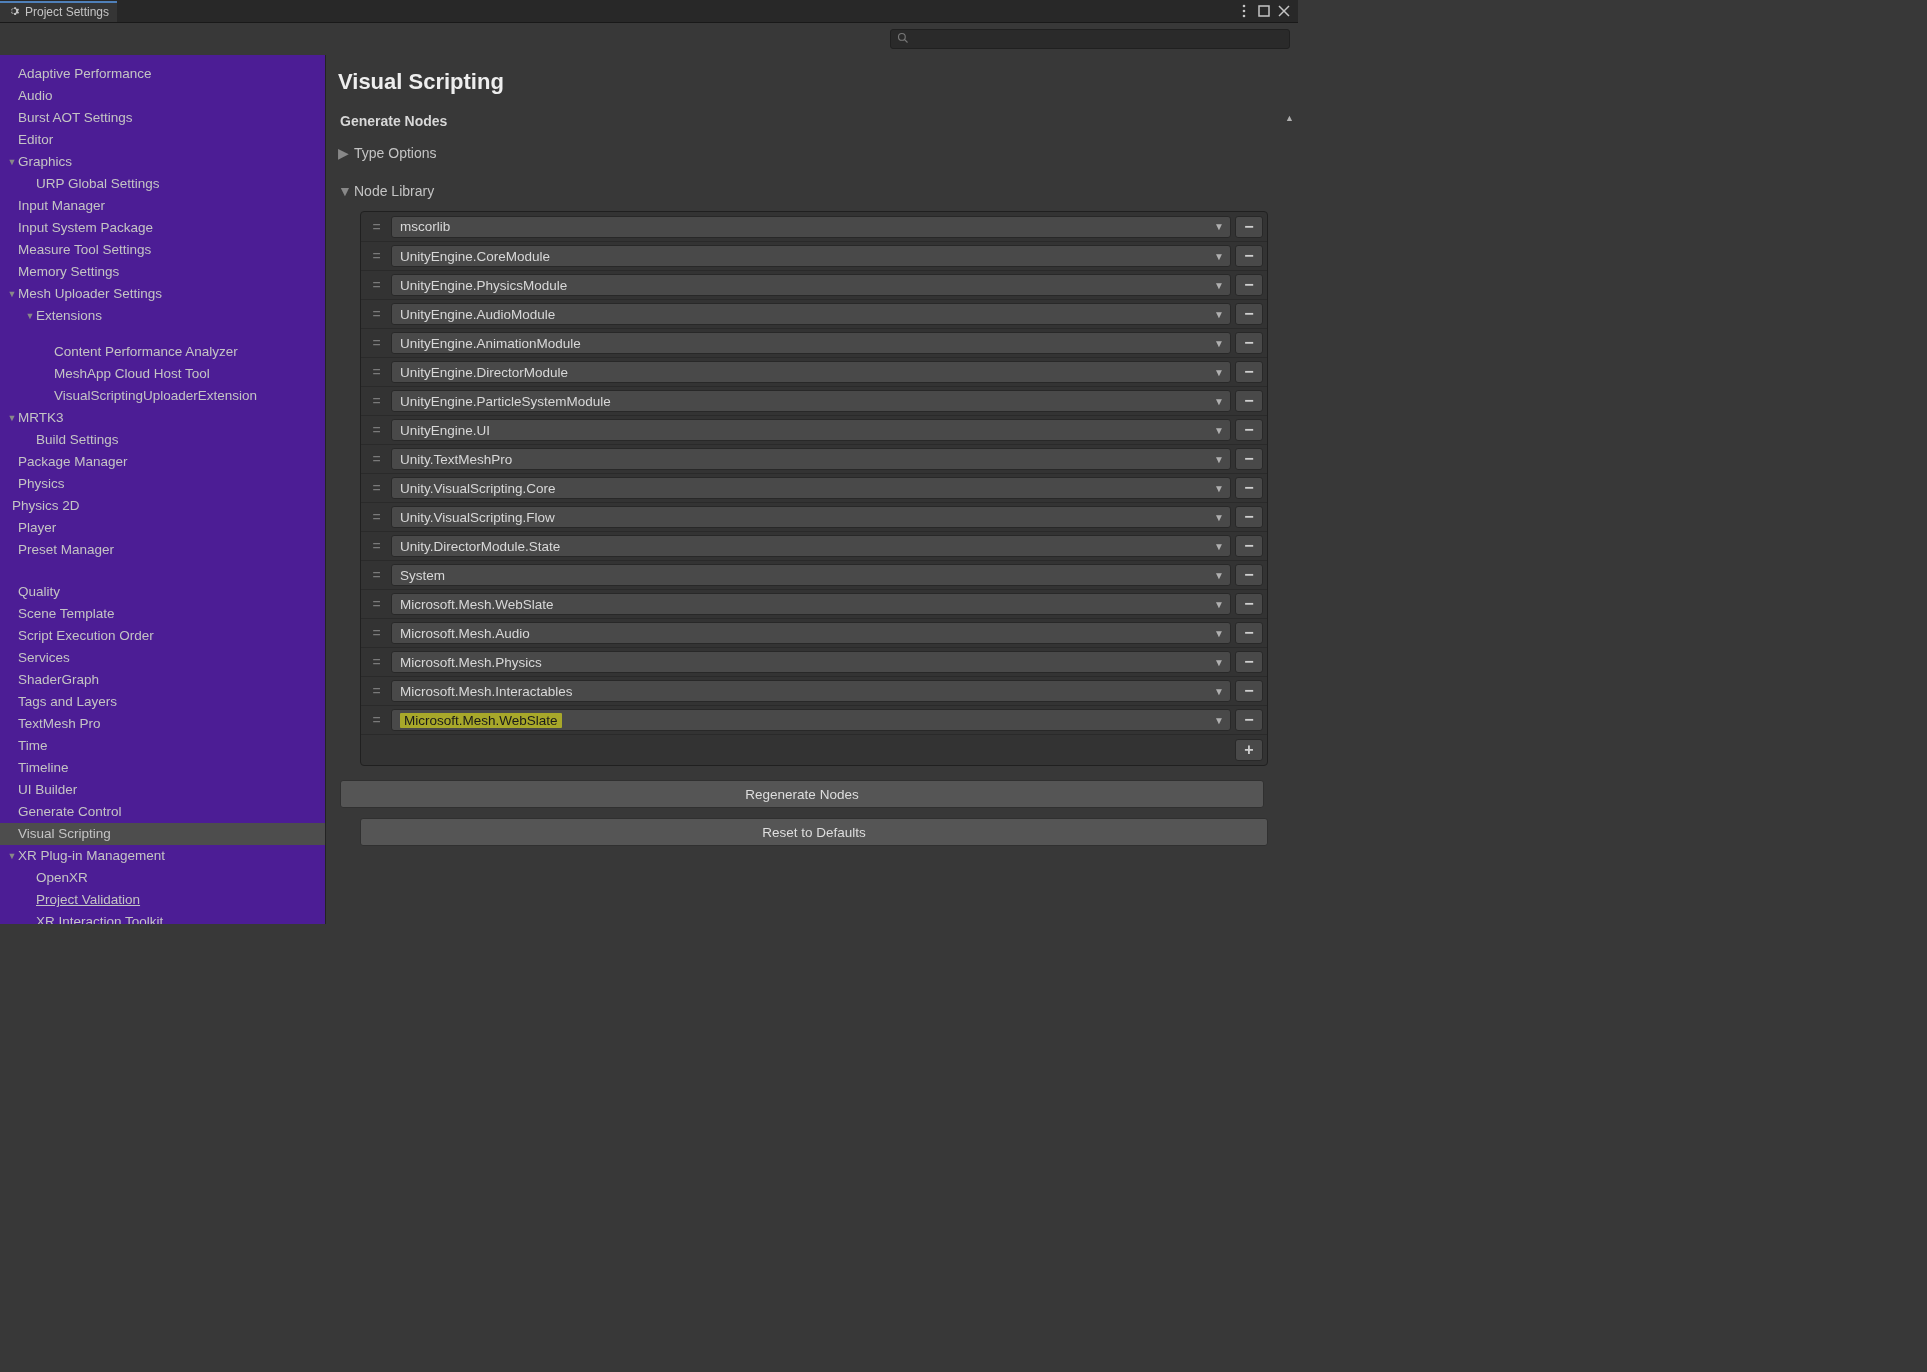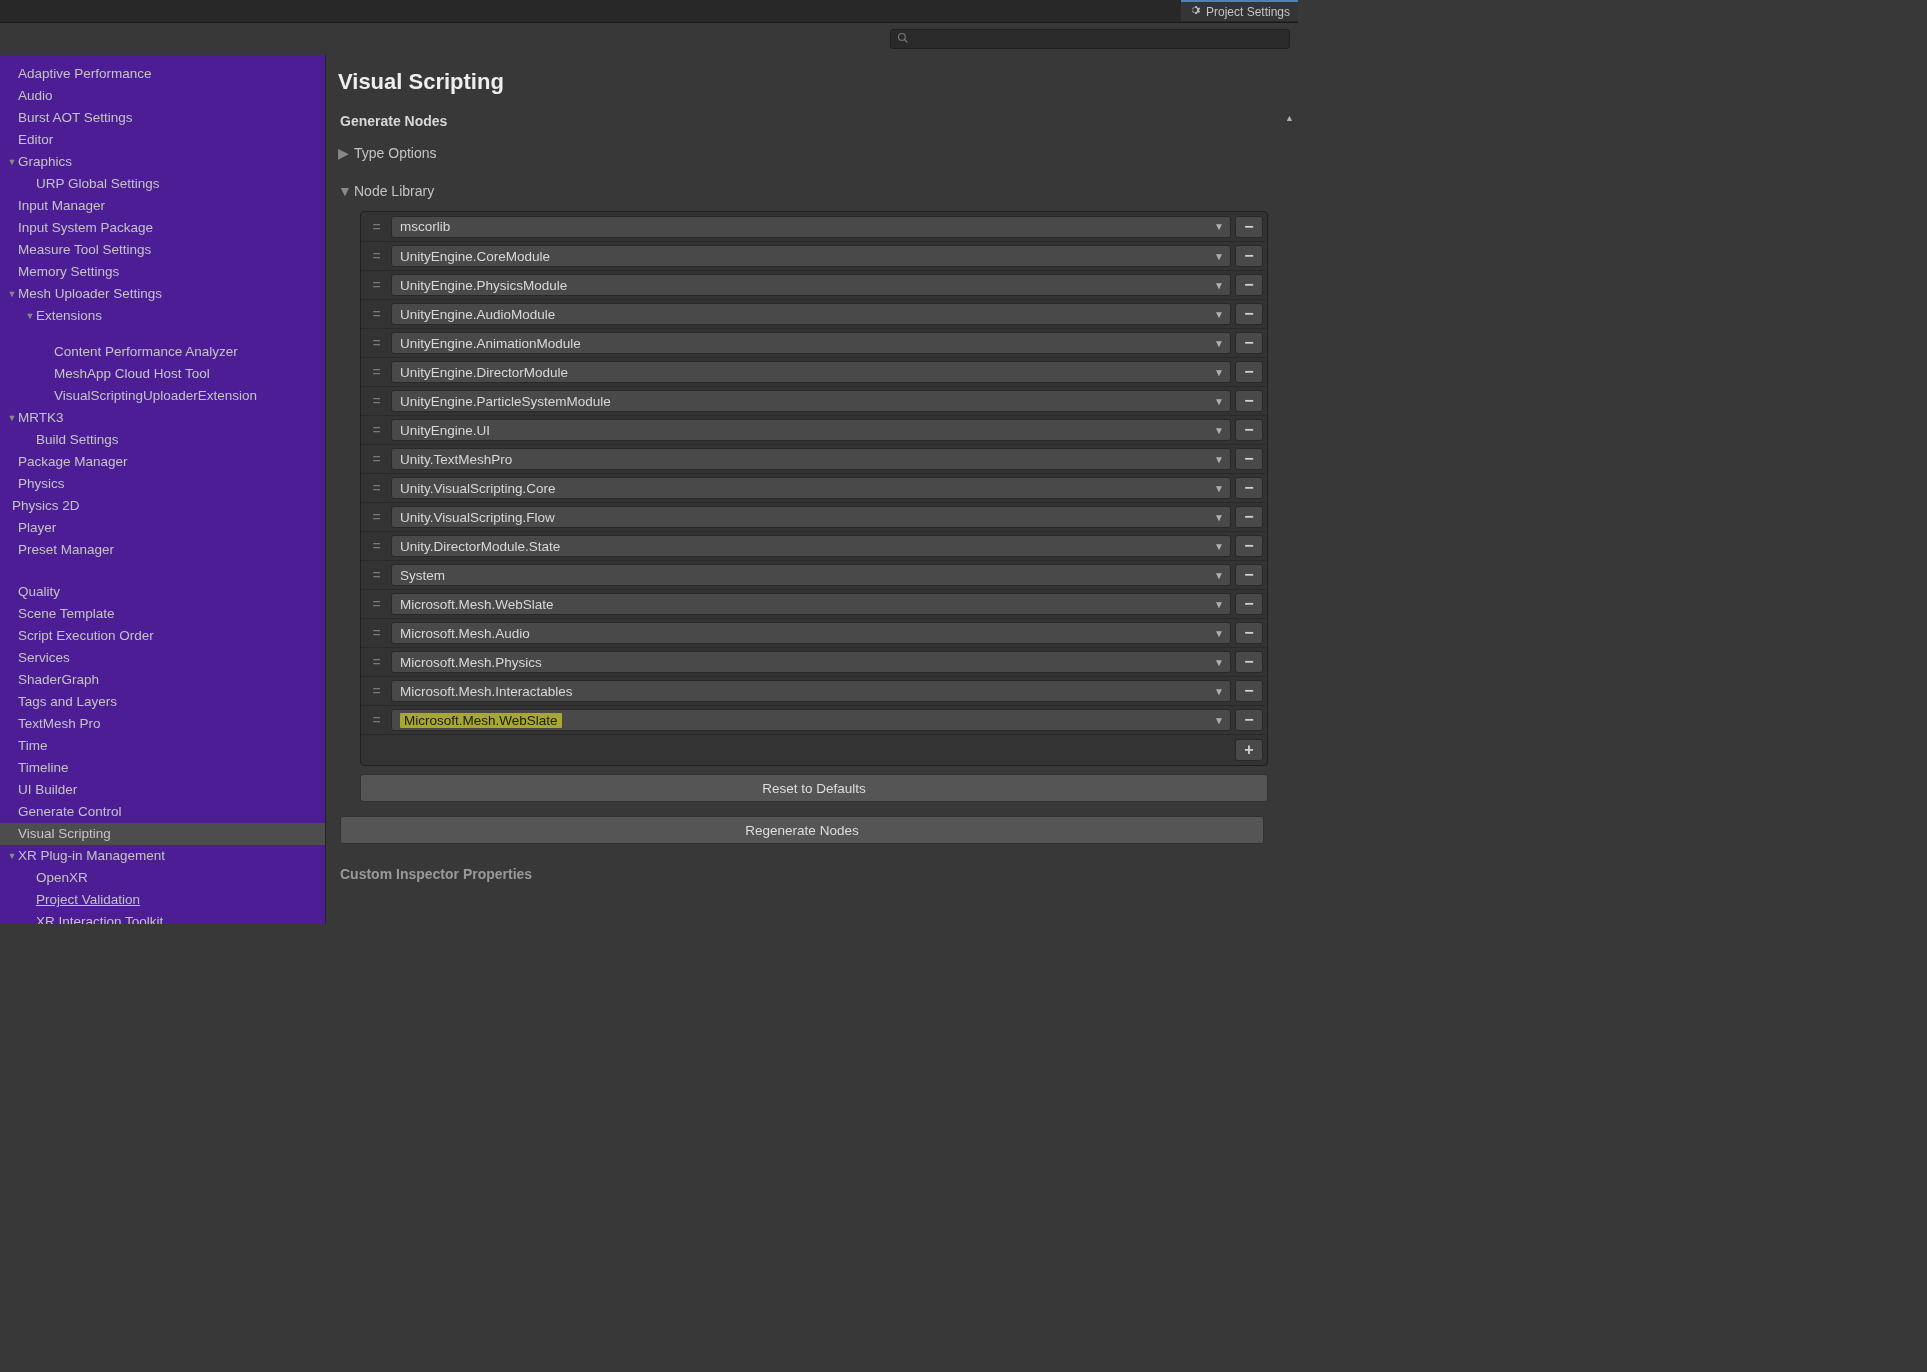--- a/index.html
+++ b/index.html
@@ -1,19 +1,19 @@
 <!DOCTYPE html>
 <html><head>
 <meta charset="utf-8">
 <style>
 * { margin: 0; padding: 0; box-sizing: border-box; font-family: -apple-system, BlinkMacSystemFont, "Segoe UI", Arial, sans-serif; }
 body { background: #383838; color: #c4c4c4; font-size: 13.5px; overflow: hidden; width: 1298px; height: 924px; }
 
 .window { display: flex; flex-direction: column; height: 100%; }
-.tab-bar { background: #282828; height: 23px; display: flex; align-items: flex-end; border-bottom: 1px solid #191919; flex-direction: column; }
+.tab-bar { background: #282828; height: 23px; display: flex; align-items: center; border-bottom: 1px solid #191919; }
 .tab { background: #353535; border-top: 2px solid #4f80b9; padding: 2px 8px; display: flex; align-items: center; gap: 5px; color: #c4c4c4; font-size: 12px; }
 .tab svg { width: 12px; height: 12px; }
 .tab-actions { margin-left: auto; display: flex; align-items: center; gap: 4px; padding-right: 6px; }
 .tab-actions .icon-btn { color: #c4c4c4; padding: 2px; display: flex; }
 
 .search-row { padding: 6px 8px 6px 8px; display: flex; justify-content: flex-end; background: #383838; }
 .search-box { background: #2a2a2a; border: 1px solid #202020; border-radius: 3px; width: 400px; height: 20px; display: flex; align-items: center; padding: 0 6px; }
 .search-box svg { width: 12px; height: 12px; opacity: .7; }
 
 .body { display: flex; flex: 1; overflow: hidden; }
@@ -418,26 +418,25 @@
                 <span class="dd-text">Microsoft.Mesh.WebSlate</span>
                 <span class="dd-chev">▼</span>
               </div>
               <div class="remove-btn">−</div>
             </div>
             <div class="add-row">
               <div class="add-btn">+</div>
             </div>
           </div>
 
+        <div class="wide-btn bigger">
+          <span>Regenerate Nodes</span>
+        </div>
+
         <div class="wide-btn">
           <span>Reset to Defaults</span>
         </div>
 
-        <div class="wide-btn bigger">
-          <span>Regenerate Nodes</span>
-        </div>
-
-        <div class="section-title" style="opacity:.6;padding-top:12px">Custom Inspector Properties</div>
       </div>
       <span class="scroll-up">▲</span>
     </div>
   </div>
 </div>
 
 </body></html>

